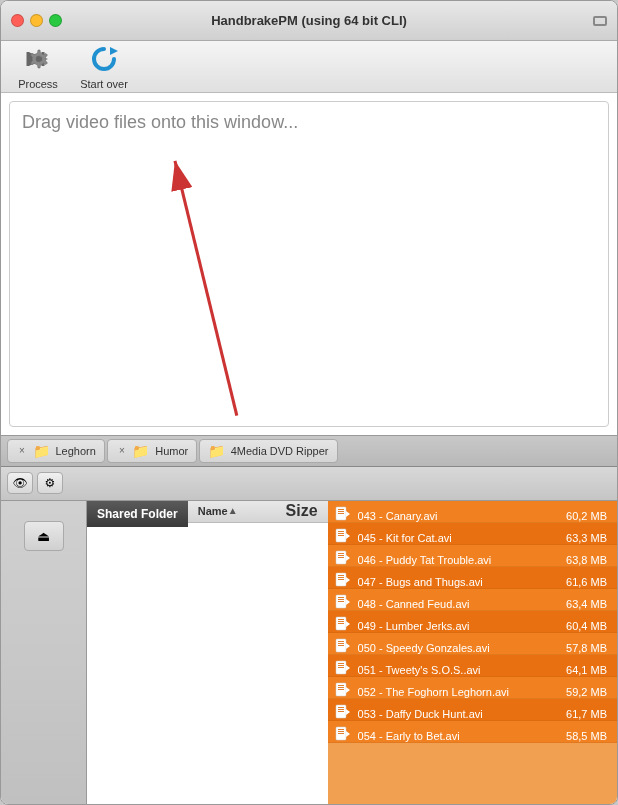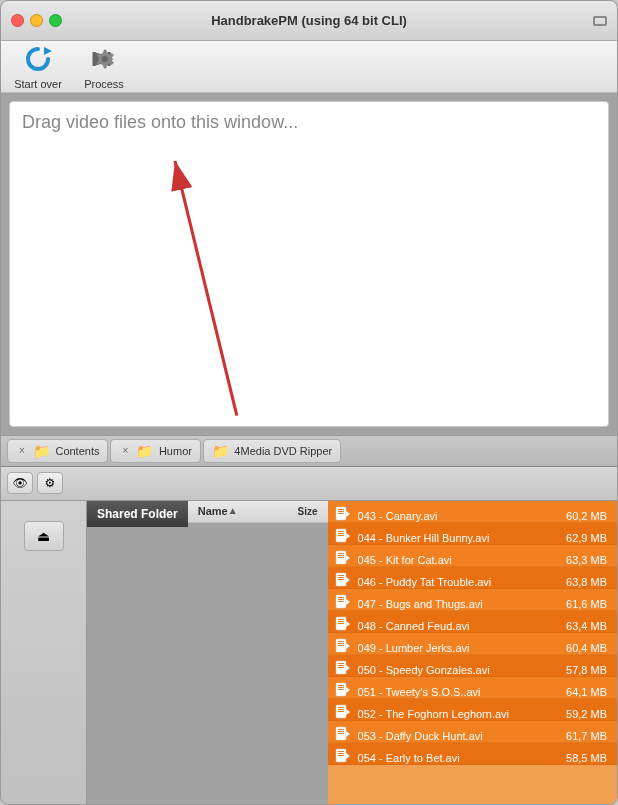--- a/index.html
+++ b/index.html
@@ -9,21 +9,21 @@
       background: #c8c8c8;
       font-family: -apple-system, 'Helvetica Neue', Arial, sans-serif;
       font-size: 12px;
       overflow: hidden;
     }
 
     
     .window {
       width: 618px;
       height: 805px;
-      background: #a3a3a3;
+      background: #ffffff;
       border-radius: 8px;
       border: 1px solid #999;
       overflow: hidden;
       display: flex;
       flex-direction: column;
     }
 
     
     .titlebar {
       height: 40px;
@@ -258,21 +258,21 @@
       padding: 0 10px;
       font-size: 11px;
       font-weight: bold;
       color: #333;
       display: flex;
       align-items: flex-start;
     }
     .col-size {
       width: 80px;
       padding: 0 10px;
-      font-size: 10px;
+      font-size: 16px;
       font-weight: bold;
       color: #333;
       text-align: right;
     }
     .sort-arrow {
       font-size: 10px;
       color: #555;
     }
 
     
@@ -346,39 +346,39 @@
       <div class="traffic-light tl-min"></div>
       <div class="traffic-light tl-max"></div>
     </div>
     <span class="title-text">HandbrakePM (using 64 bit CLI)</span>
     <div class="title-resize"></div>
   </div>
 
   <div class="toolbar">
     <div class="toolbar-btn">
       <div class="toolbar-icon">
+        <svg width="30" height="30" viewBox="0 0 30 30">
+          <path d="M5,8 L5,22 L25,15 Z" fill="#666"></path>
+          <path d="M20,8 L20,22 M5,8 L5,22" stroke="#666" stroke-width="3" fill="none"></path>
+
+          <g transform="translate(4,4)">
+            <path d="M11,2 L13,2 L13.5,5 Q15,5.5 16.2,6.5 L19,5.5 L20.5,7 L18.5,9.5 Q19,11 19,11.5 Q19,12 18.5,12.5 L20.5,15 L19,16.5 L16.2,15.5 Q15,16.5 13.5,17 L13,20 L11,20 L10.5,17 Q9,16.5 7.8,15.5 L5,16.5 L3.5,15 L5.5,12.5 Q5,12 5,11 Q5,10 5.5,9.5 L3.5,7 L5,5.5 L7.8,6.5 Q9,5.5 10.5,5 Z M12,8 A3,3 0 1,0 12,14 A3,3 0 1,0 12,8 Z" fill="#888" stroke="#666" stroke-width="0.5"></path>
+          </g>
+        </svg>
+      </div>
+      <span class="toolbar-label">Process</span>
+    </div>
+    <div class="toolbar-btn">
+      <div class="toolbar-icon">
         <svg width="32" height="32" viewBox="0 0 32 32">
           <path d="M16 6 A10 10 0 1 0 26 16" fill="none" stroke="#2090d0" stroke-width="4" stroke-linecap="round"></path>
           <polygon points="22,4 30,8 22,12" fill="#2090d0"></polygon>
         </svg>
       </div>
       <span class="toolbar-label">Start over</span>
-    </div>
-    <div class="toolbar-btn">
-      <div class="toolbar-icon">
-        <svg width="30" height="30" viewBox="0 0 30 30">
-          <path d="M5,8 L5,22 L25,15 Z" fill="#666"></path>
-          <path d="M20,8 L20,22 M5,8 L5,22" stroke="#666" stroke-width="3" fill="none"></path>
-
-          <g transform="translate(4,4)">
-            <path d="M11,2 L13,2 L13.5,5 Q15,5.5 16.2,6.5 L19,5.5 L20.5,7 L18.5,9.5 Q19,11 19,11.5 Q19,12 18.5,12.5 L20.5,15 L19,16.5 L16.2,15.5 Q15,16.5 13.5,17 L13,20 L11,20 L10.5,17 Q9,16.5 7.8,15.5 L5,16.5 L3.5,15 L5.5,12.5 Q5,12 5,11 Q5,10 5.5,9.5 L3.5,7 L5,5.5 L7.8,6.5 Q9,5.5 10.5,5 Z M12,8 A3,3 0 1,0 12,14 A3,3 0 1,0 12,8 Z" fill="#888" stroke="#666" stroke-width="0.5"></path>
-          </g>
-        </svg>
-      </div>
-      <span class="toolbar-label">Process</span>
     </div>
   </div>
 
   <div class="drop-area">
     <span class="drop-hint">Drag video files onto this window...</span>
 
     <svg class="arrow-container" viewBox="0 0 580 330" preserveAspectRatio="none" style="position:absolute;top:0;left:0;width:100%;height:100%;pointer-events:none;">
       <defs>
         <marker id="arrowhead" markerWidth="10" markerHeight="7" refX="10" refY="3.5" orient="auto">
           <polygon points="0 0, 10 3.5, 0 7" fill="#cc3333"></polygon>
@@ -387,21 +387,21 @@
       <line x1="220" y1="320" x2="160" y2="60" stroke="#cc3333" stroke-width="3" marker-end="url(#arrowhead)"></line>
     </svg>
   </div>
 
   <div class="tabs-bar">
     <div class="tab">
       <span class="tab-close">
         <span>×</span>
       </span>
       <span class="tab-icon">📁</span>
-      <span>Contents</span>
+      <span>Leghorn</span>
     </div>
     <div class="tab">
       <span class="tab-close">
         <span>×</span>
       </span>
       <span class="tab-icon">📁</span>
       <span>Humor</span>
     </div>
     <div class="tab">
       <span class="tab-icon">📁</span>
@@ -457,33 +457,20 @@
           <div class="file-row">
             <span class="file-icon">
               <svg width="16" height="16" viewBox="0 0 16 16">
                 <rect x="1" y="1" width="10" height="13" rx="1" fill="white" stroke="#ccc" stroke-width="0.5"></rect>
                 <rect x="3" y="3" width="6" height="1" fill="#e08030"></rect>
                 <rect x="3" y="5" width="6" height="1" fill="#e08030"></rect>
                 <rect x="3" y="7" width="6" height="1" fill="#e08030"></rect>
                 <polygon points="11,5 15,8 11,11" fill="white"></polygon>
               </svg>
             </span>
-            <span class="file-name">044 - Bunker Hill Bunny.avi</span>
-            <span class="file-size">62,9 MB</span>
-          </div>
-          <div class="file-row">
-            <span class="file-icon">
-              <svg width="16" height="16" viewBox="0 0 16 16">
-                <rect x="1" y="1" width="10" height="13" rx="1" fill="white" stroke="#ccc" stroke-width="0.5"></rect>
-                <rect x="3" y="3" width="6" height="1" fill="#e08030"></rect>
-                <rect x="3" y="5" width="6" height="1" fill="#e08030"></rect>
-                <rect x="3" y="7" width="6" height="1" fill="#e08030"></rect>
-                <polygon points="11,5 15,8 11,11" fill="white"></polygon>
-              </svg>
-            </span>
             <span class="file-name">045 - Kit for Cat.avi</span>
             <span class="file-size">63,3 MB</span>
           </div>
           <div class="file-row">
             <span class="file-icon">
               <svg width="16" height="16" viewBox="0 0 16 16">
                 <rect x="1" y="1" width="10" height="13" rx="1" fill="white" stroke="#ccc" stroke-width="0.5"></rect>
                 <rect x="3" y="3" width="6" height="1" fill="#e08030"></rect>
                 <rect x="3" y="5" width="6" height="1" fill="#e08030"></rect>
                 <rect x="3" y="7" width="6" height="1" fill="#e08030"></rect>

